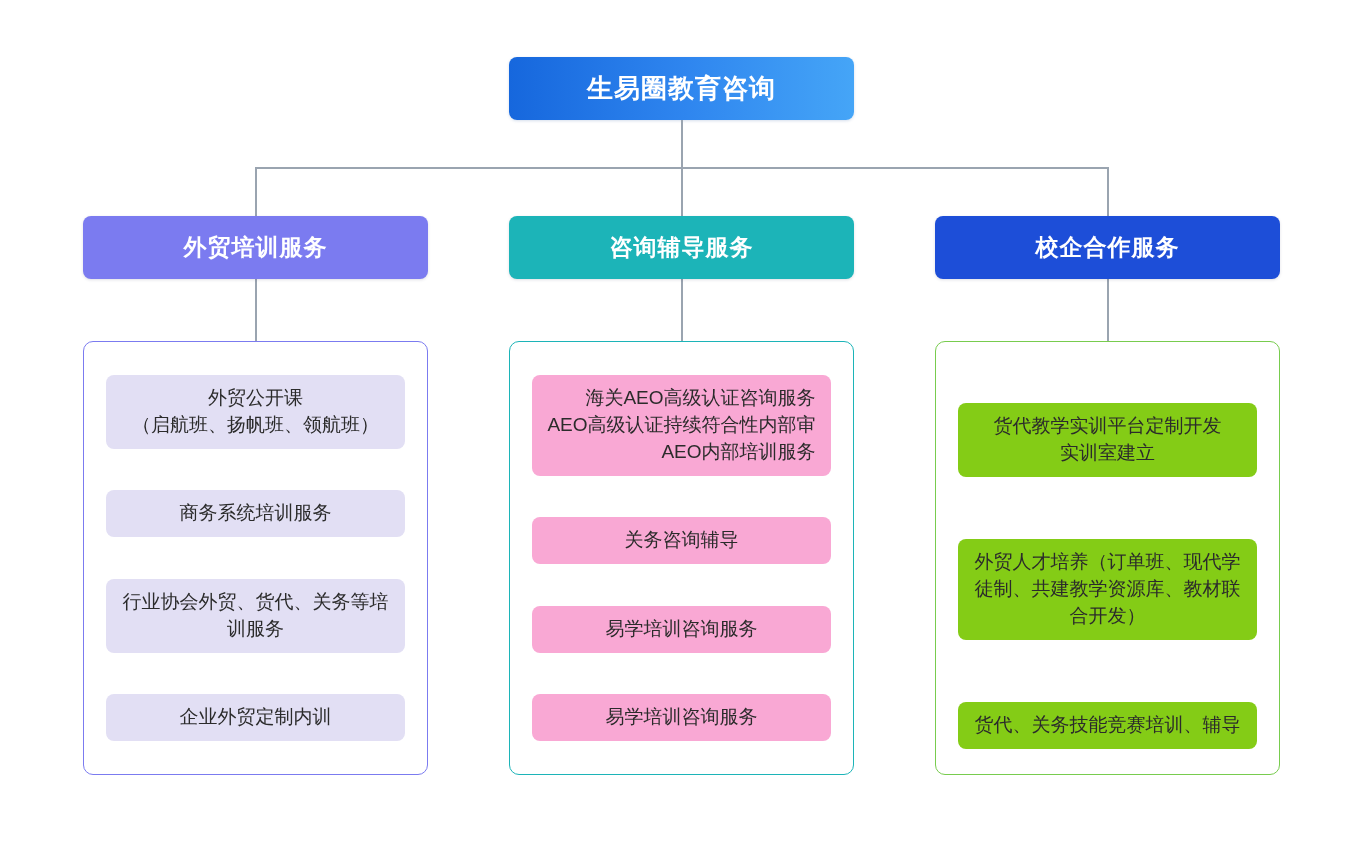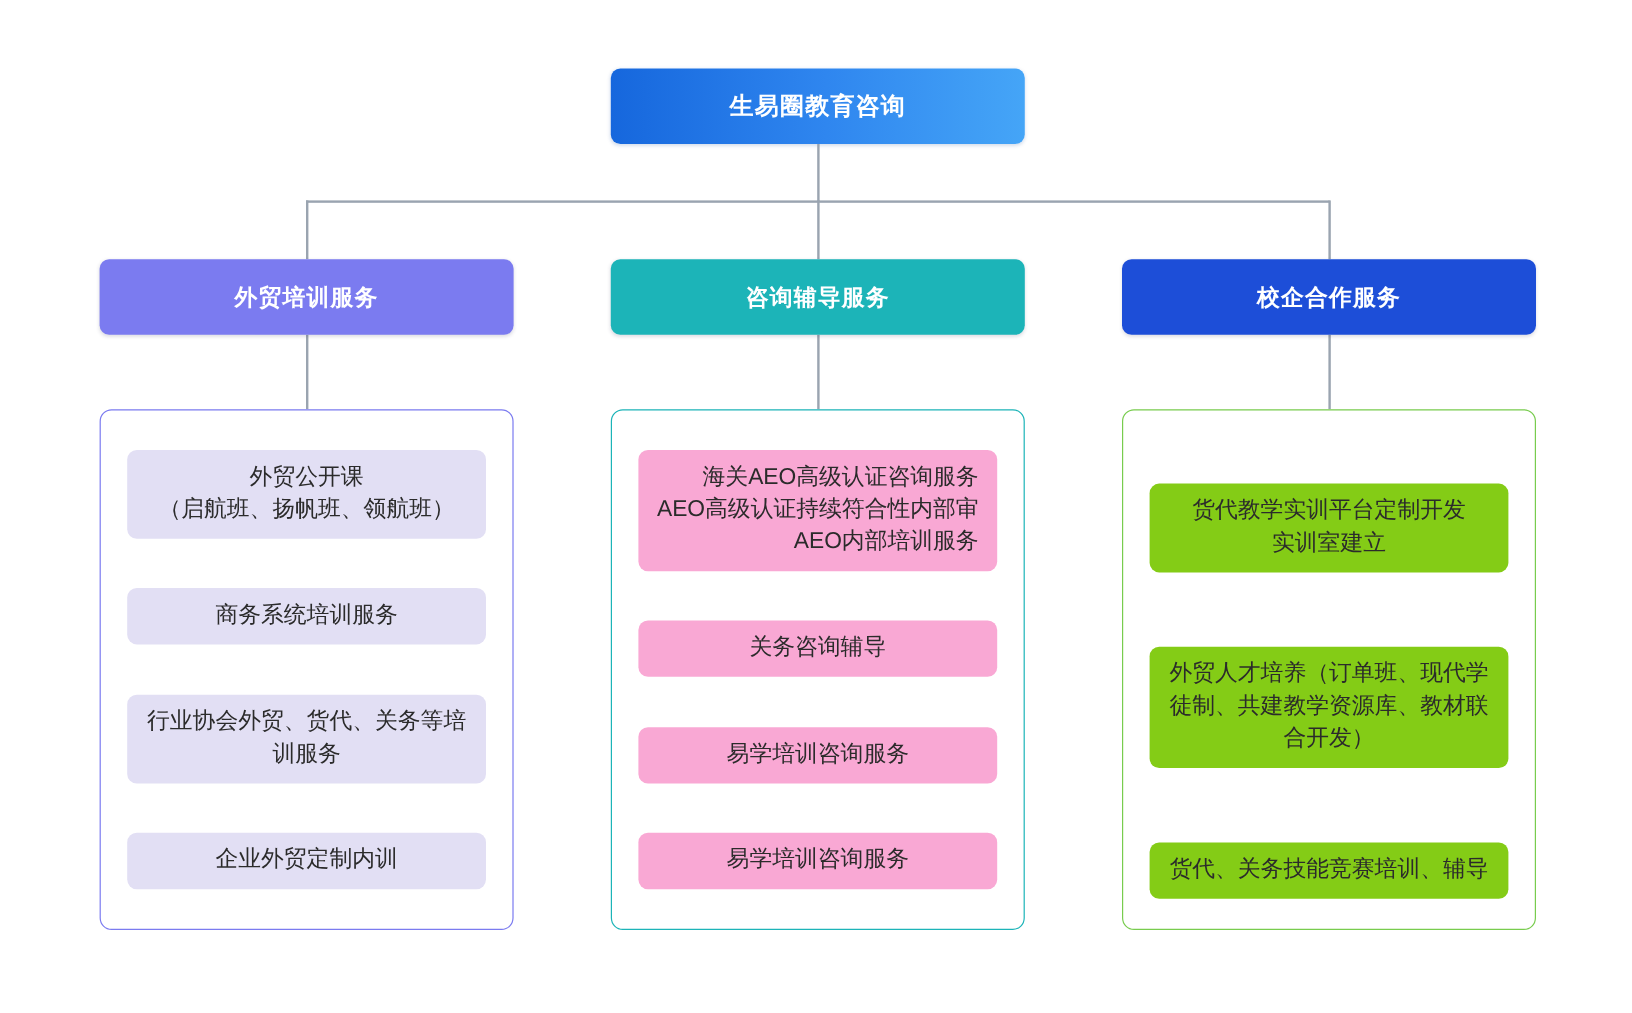--- a/index.html
+++ b/index.html
@@ -39,21 +39,21 @@
     height: 63px;
     border-radius: 8px;
     background: linear-gradient(90deg, #1667dd 0%, #2f86ef 52%, #45a5f7 100%);
     display: flex;
     align-items: center;
     justify-content: center;
     box-shadow: 0 1px 3px rgba(20,70,150,0.18);
   }
   .root-node .node-title {
     color: #ffffff;
-    font-size: 20px;
+    font-size: 26px;
     font-weight: bold;
     letter-spacing: 1px;
   }
 
   
   .branch {
     position: absolute;
     top: 216px;
     width: 345px;
   }
@@ -64,21 +64,21 @@
   .branch-header {
     height: 63px;
     border-radius: 8px;
     display: flex;
     align-items: center;
     justify-content: center;
     box-shadow: 0 1px 3px rgba(40,40,80,0.15);
   }
   .branch-header .node-title {
     color: #ffffff;
-    font-size: 19px;
+    font-size: 23px;
     font-weight: bold;
     letter-spacing: 1px;
   }
   .branch-1 .branch-header { background: #7b7bf0; }
   .branch-2 .branch-header { background: #1cb4b8; }
   .branch-3 .branch-header { background: #1d4ed8; }
 
   
   .branch-group {
     position: absolute;

